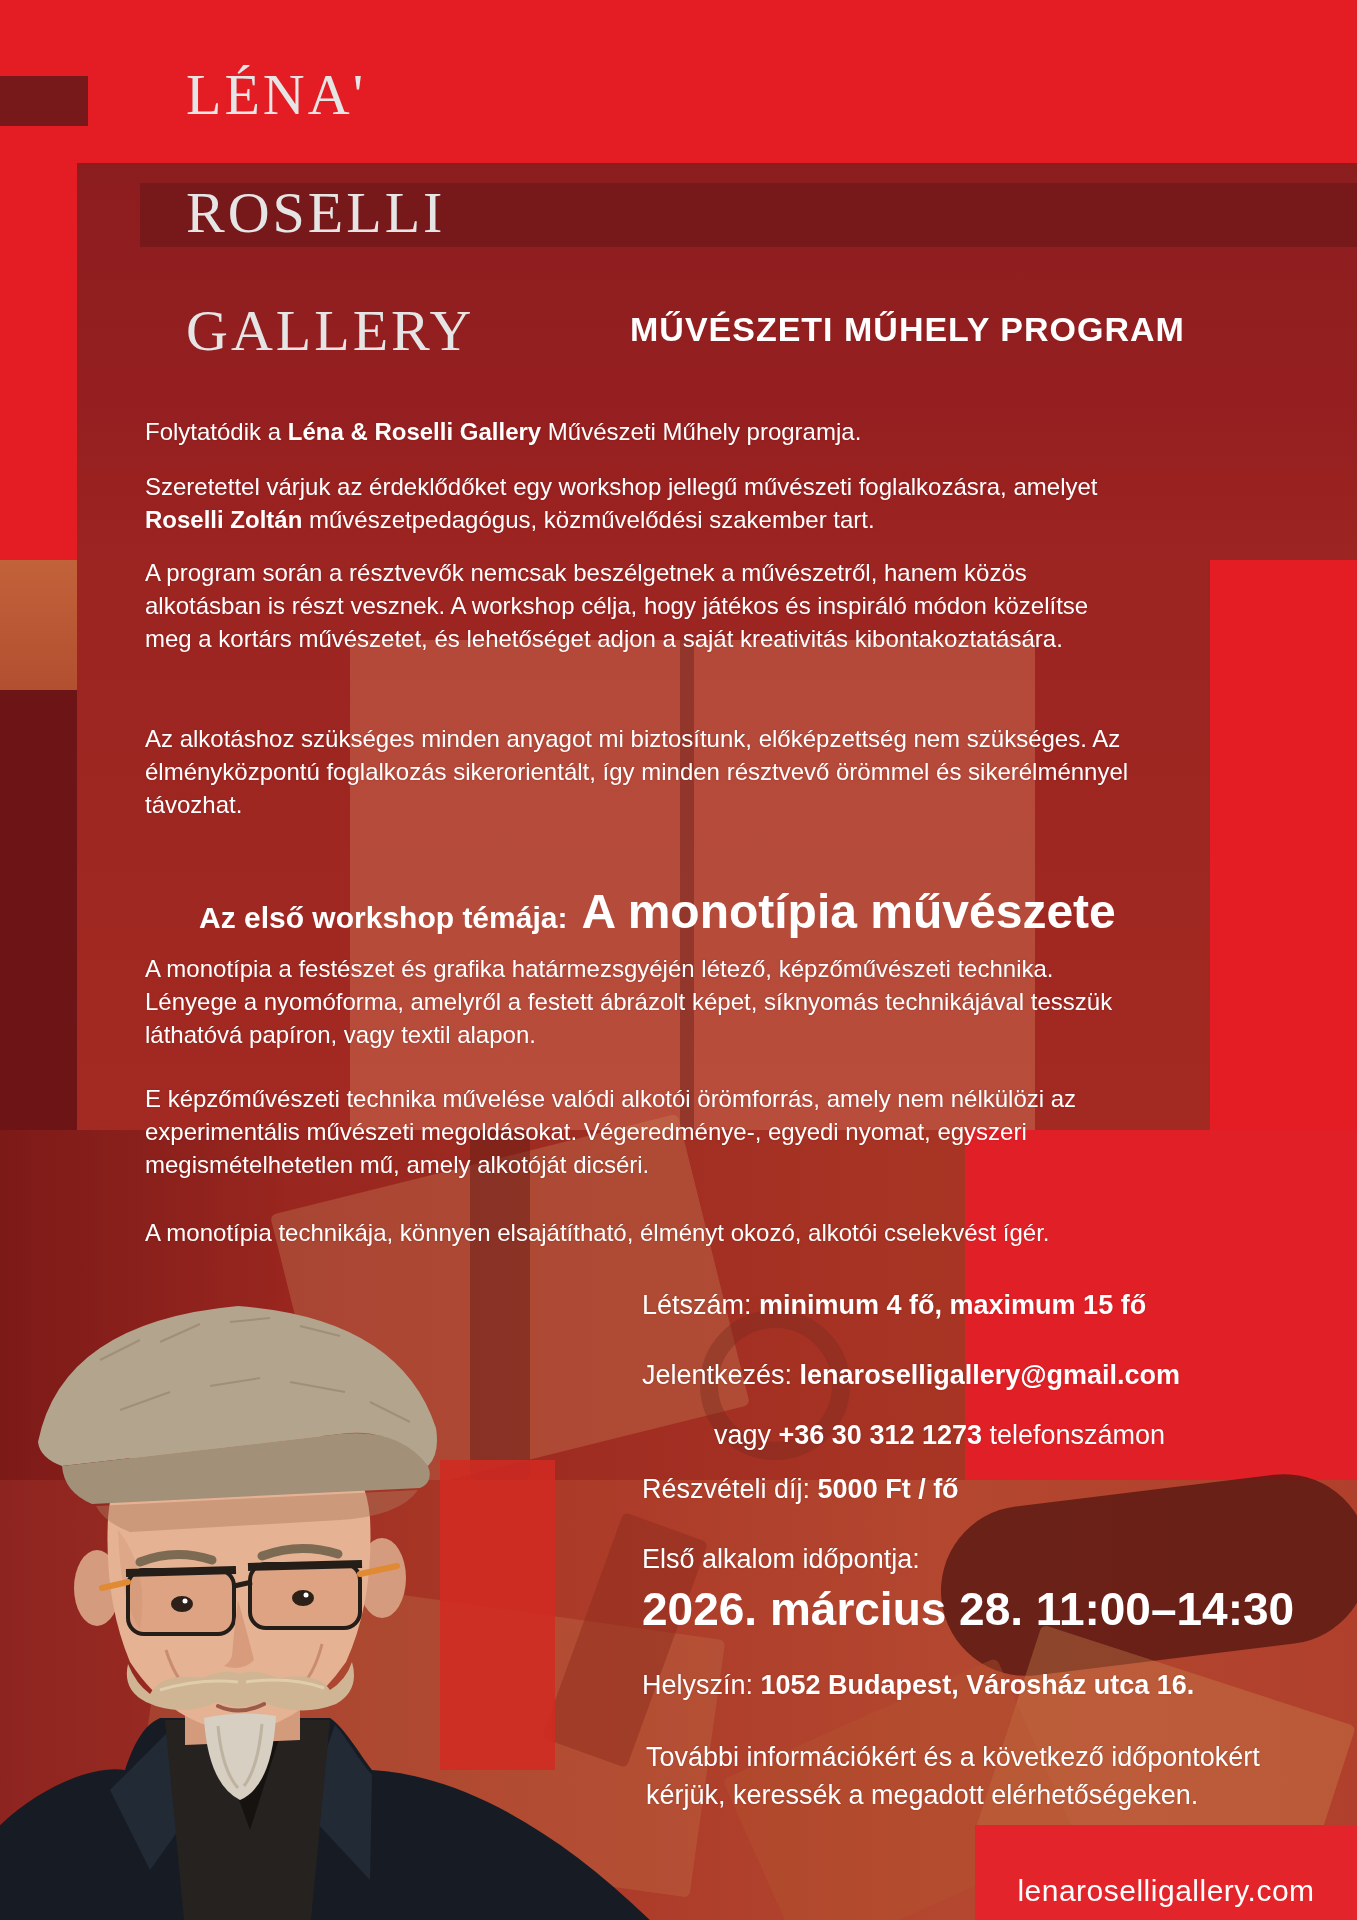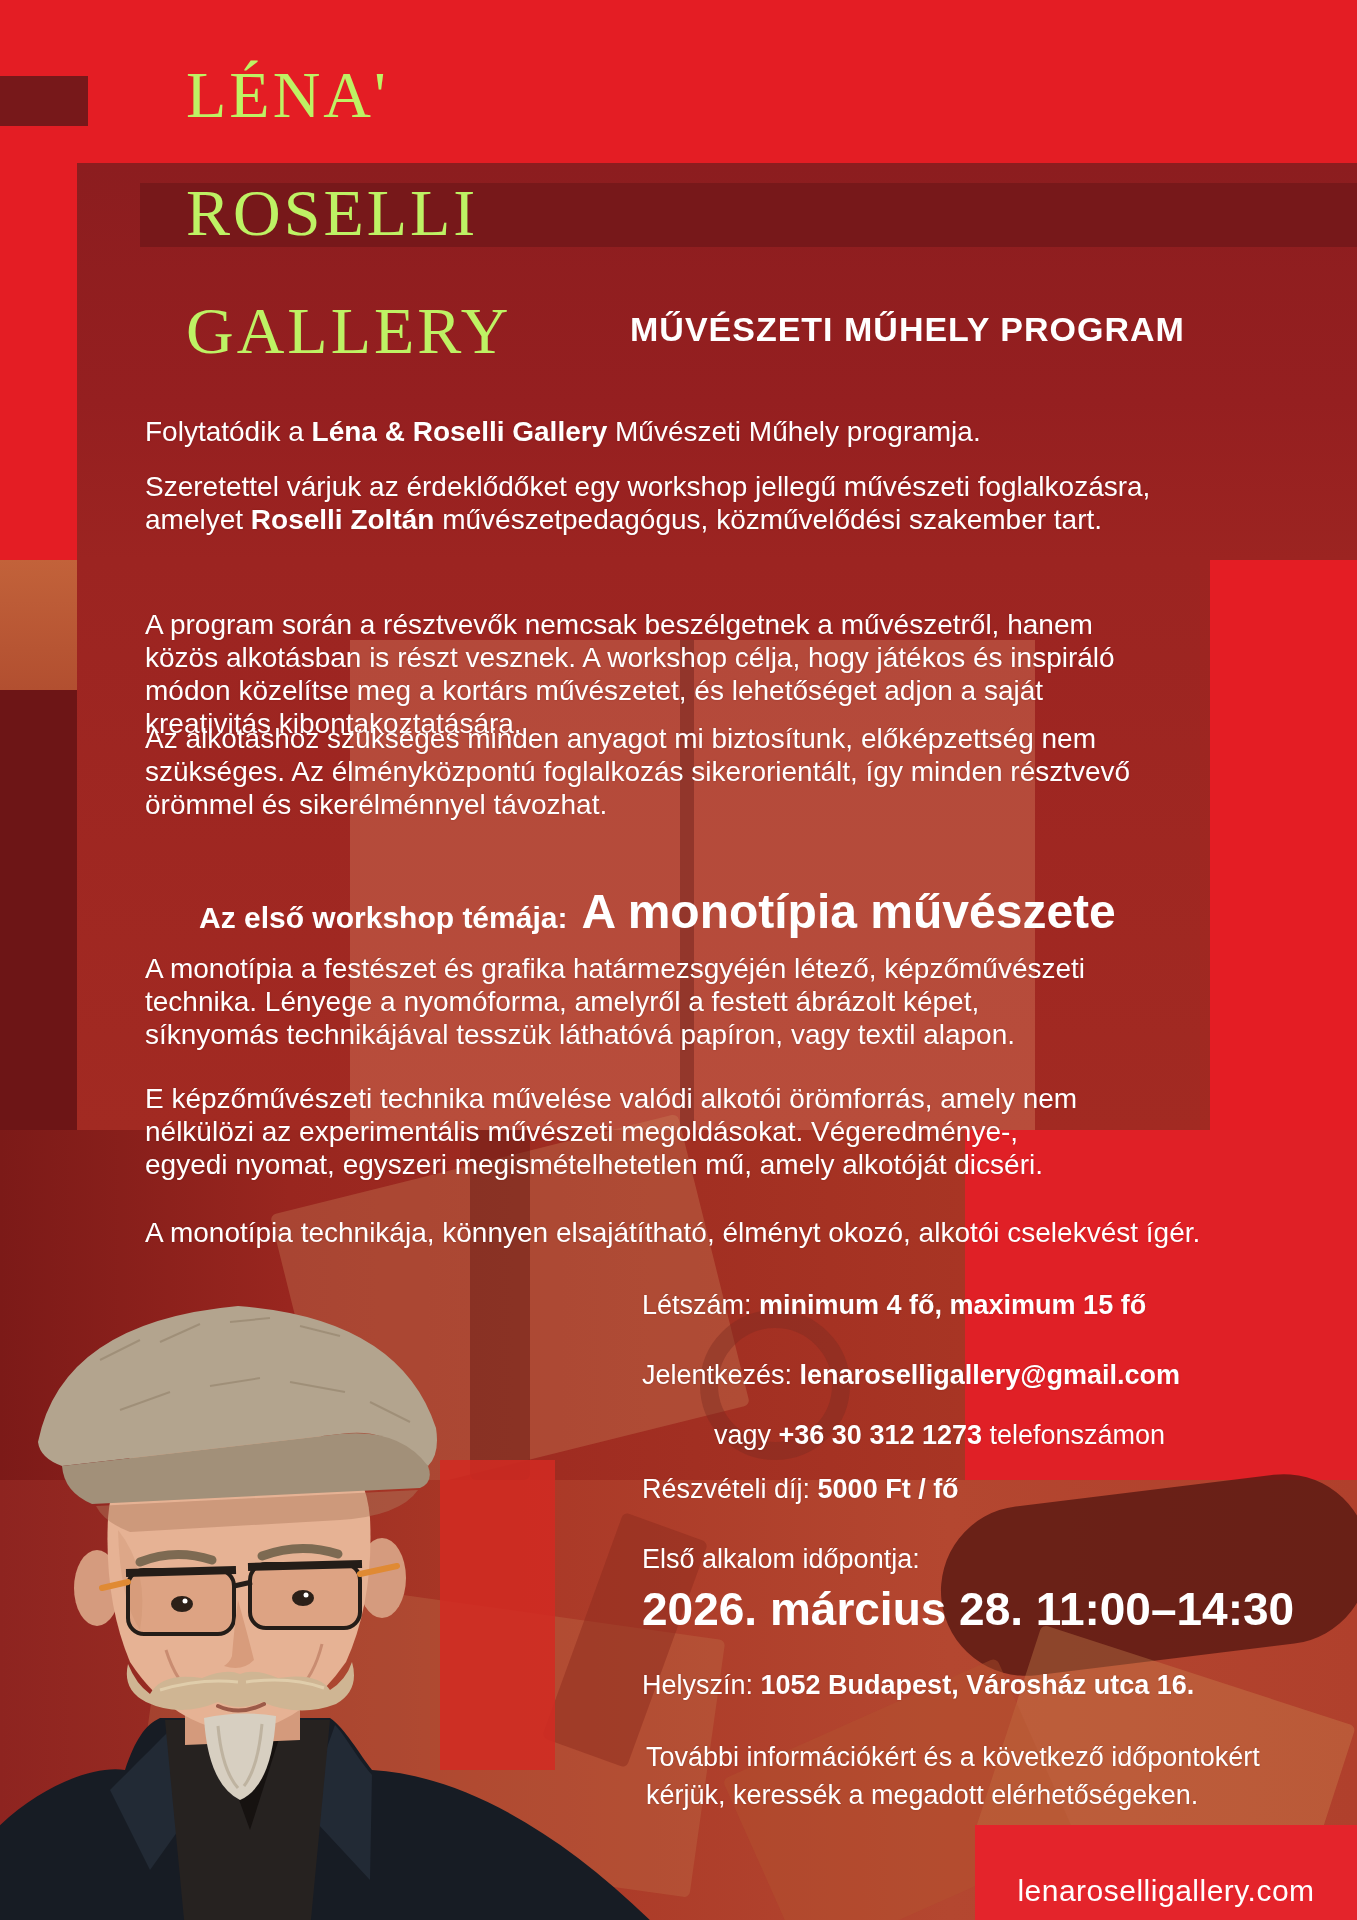--- a/index.html
+++ b/index.html
@@ -32,27 +32,27 @@
   .bg-lower-photo{left:0;top:1480px;width:1357px;height:440px;
     background:linear-gradient(90deg,#8e2420 0%,#a93726 35%,#b44730 70%,#b0402c 100%);}
   .tex{position:absolute;border-radius:6px;}
   .accent-strip{left:440px;top:1460px;width:115px;height:310px;background:#d22a22;opacity:.85;}
   .footer-box{left:975px;top:1825px;width:382px;height:95px;background:#e4242b;
     display:flex;align-items:center;justify-content:center;z-index:40;}
 
   
   .logo{left:186px;top:36px;z-index:20;
     font-family:"Liberation Serif","DejaVu Serif",serif;
-    font-size:66px;line-height:118px;letter-spacing:3px;color:#bef264;font-weight:400;}
+    font-size:58px;line-height:118px;letter-spacing:3px;color:#e5e5e5;font-weight:400;}
   .logo div{white-space:nowrap;}
 
   
   .program-title{left:630px;top:310px;z-index:20;font-size:34px;font-weight:700;
     letter-spacing:1px;white-space:nowrap;}
-  .body-text{z-index:20;font-size:28px;line-height:33px;font-weight:400;
+  .body-text{z-index:20;font-size:24px;line-height:33px;font-weight:400;
     text-shadow:0 0 2px rgba(90,10,10,.25);}
   .b{font-weight:700;}
   .topic{left:158px;top:884px;z-index:20;white-space:nowrap;}
   .topic .topic-label{font-size:30px;font-weight:700;vertical-align:baseline;margin-left:41px;}
   .topic .topic-title{font-size:48px;font-weight:700;margin-left:14px;vertical-align:baseline;}
   .info{z-index:25;font-size:27px;line-height:34px;font-weight:400;white-space:nowrap;
     text-shadow:0 0 2px rgba(90,10,10,.25);}
   .date-line{left:642px;top:1582px;z-index:25;font-size:46px;font-weight:700;white-space:nowrap;}
   .note{left:646px;top:1738px;width:690px;white-space:normal;z-index:25;
     font-size:27px;line-height:38px;}
@@ -107,21 +107,21 @@
     <div>ROSELLI</div>
     <div>GALLERY</div>
   </div>
 
   <div class="abs program-title">MŰVÉSZETI MŰHELY PROGRAM</div>
 
   <div class="abs body-text" style="left:145px;top:415px;"><span>Folytatódik a </span><span class="b">Léna &amp; Roselli Gallery</span><span> Művészeti Műhely programja.</span></div>
 
   <div class="abs body-text" style="left:145px;top:470px;width:1030px;"><span>Szeretettel várjuk az érdeklődőket egy workshop jellegű művészeti foglalkozásra, amelyet </span><span class="b">Roselli Zoltán</span><span> művészetpedagógus, közművelődési szakember tart.</span></div>
 
-  <div class="abs body-text" style="left:145px;top:608px;width:990px;">A program során a résztvevők nemcsak beszélgetnek a művészetről, hanem közös alkotásban is részt vesznek. A workshop célja, hogy játékos és inspiráló módon közelítse meg a kortárs művészetet, és lehetőséget adjon a saját kreativitás kibontakoztatására.</div>
+  <div class="abs body-text" style="left:145px;top:556px;width:990px;">A program során a résztvevők nemcsak beszélgetnek a művészetről, hanem közös alkotásban is részt vesznek. A workshop célja, hogy játékos és inspiráló módon közelítse meg a kortárs művészetet, és lehetőséget adjon a saját kreativitás kibontakoztatására.</div>
 
   <div class="abs body-text" style="left:145px;top:722px;width:1010px;">Az alkotáshoz szükséges minden anyagot mi biztosítunk, előképzettség nem szükséges. Az élményközpontú foglalkozás sikerorientált, így minden résztvevő örömmel és sikerélménnyel távozhat.</div>
 
   <div class="abs topic">
     <span class="topic-label">Az első workshop témája:</span><span class="topic-title">A monotípia művészete</span>
   </div>
 
   <div class="abs body-text" style="left:145px;top:952px;width:970px;">A monotípia a festészet és grafika határmezsgyéjén létező, képzőművészeti technika. Lényege a nyomóforma, amelyről a festett ábrázolt képet, síknyomás technikájával tesszük láthatóvá papíron, vagy textil alapon.</div>
   <div class="abs body-text" style="left:145px;top:1082px;width:950px;">E képzőművészeti technika művelése valódi alkotói örömforrás, amely nem nélkülözi az experimentális művészeti megoldásokat. Végeredménye-, egyedi nyomat, egyszeri megismételhetetlen mű, amely alkotóját dicséri.</div>
   <div class="abs body-text" style="left:145px;top:1216px;">A monotípia technikája, könnyen elsajátítható, élményt okozó, alkotói cselekvést ígér.</div>

